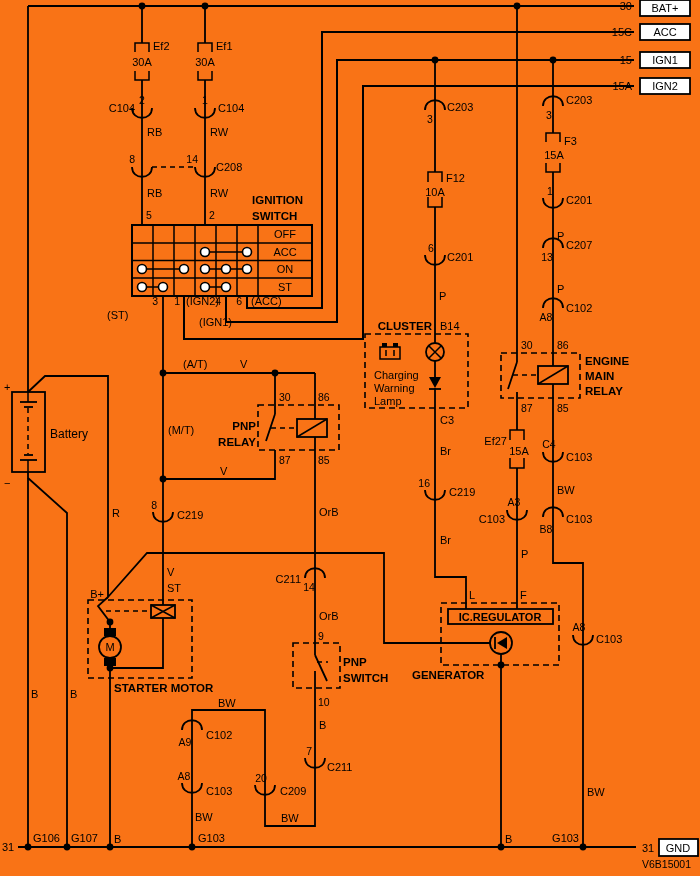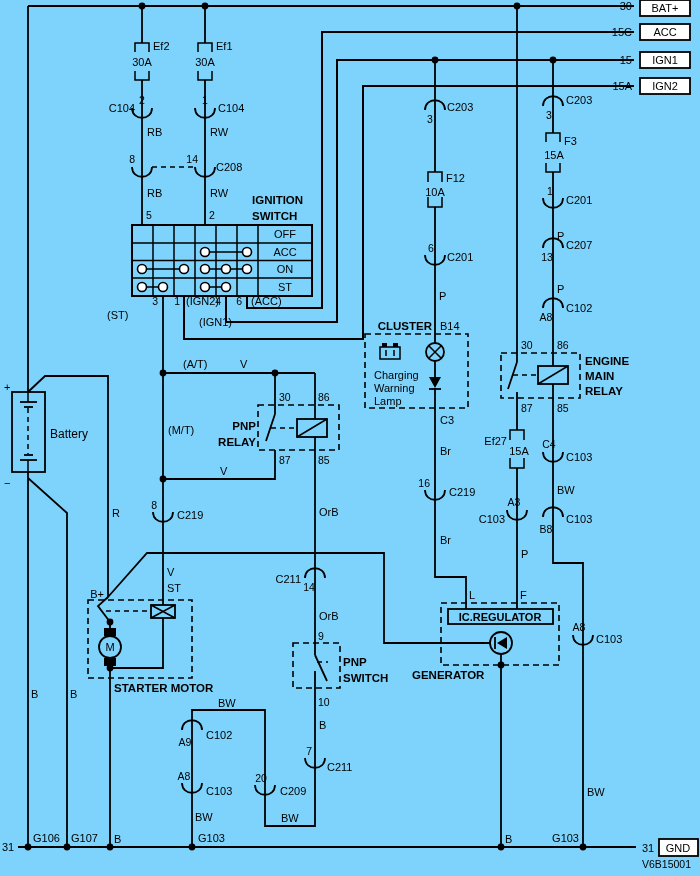--- a/index.html
+++ b/index.html
@@ -1,16 +1,16 @@
 <!DOCTYPE html>
 <html><head>
 <meta charset="utf-8">
 <style>
   html,body{margin:0;padding:0;background:#fff;}
-  .stage{width:700px;height:876px;position:relative;background:#7dd3fc;}
+  .stage{width:700px;height:876px;position:relative;background:#f97316;}
   svg{font-family:"Liberation Sans", sans-serif;}
   text{fill:#000;font-size:11px;}
   .b{font-weight:bold;font-size:11.5px;}
   .pin{font-size:10.5px;}
   .mid{text-anchor:middle;}
   .end{text-anchor:end;}
   .w{stroke:#000;stroke-width:1.8;fill:none;}
   .w2{stroke:#000;stroke-width:2;fill:none;}
   .thin{stroke:#000;stroke-width:1.5;fill:none;}
   .dash{stroke:#000;stroke-width:1.5;fill:none;stroke-dasharray:5 4;}

